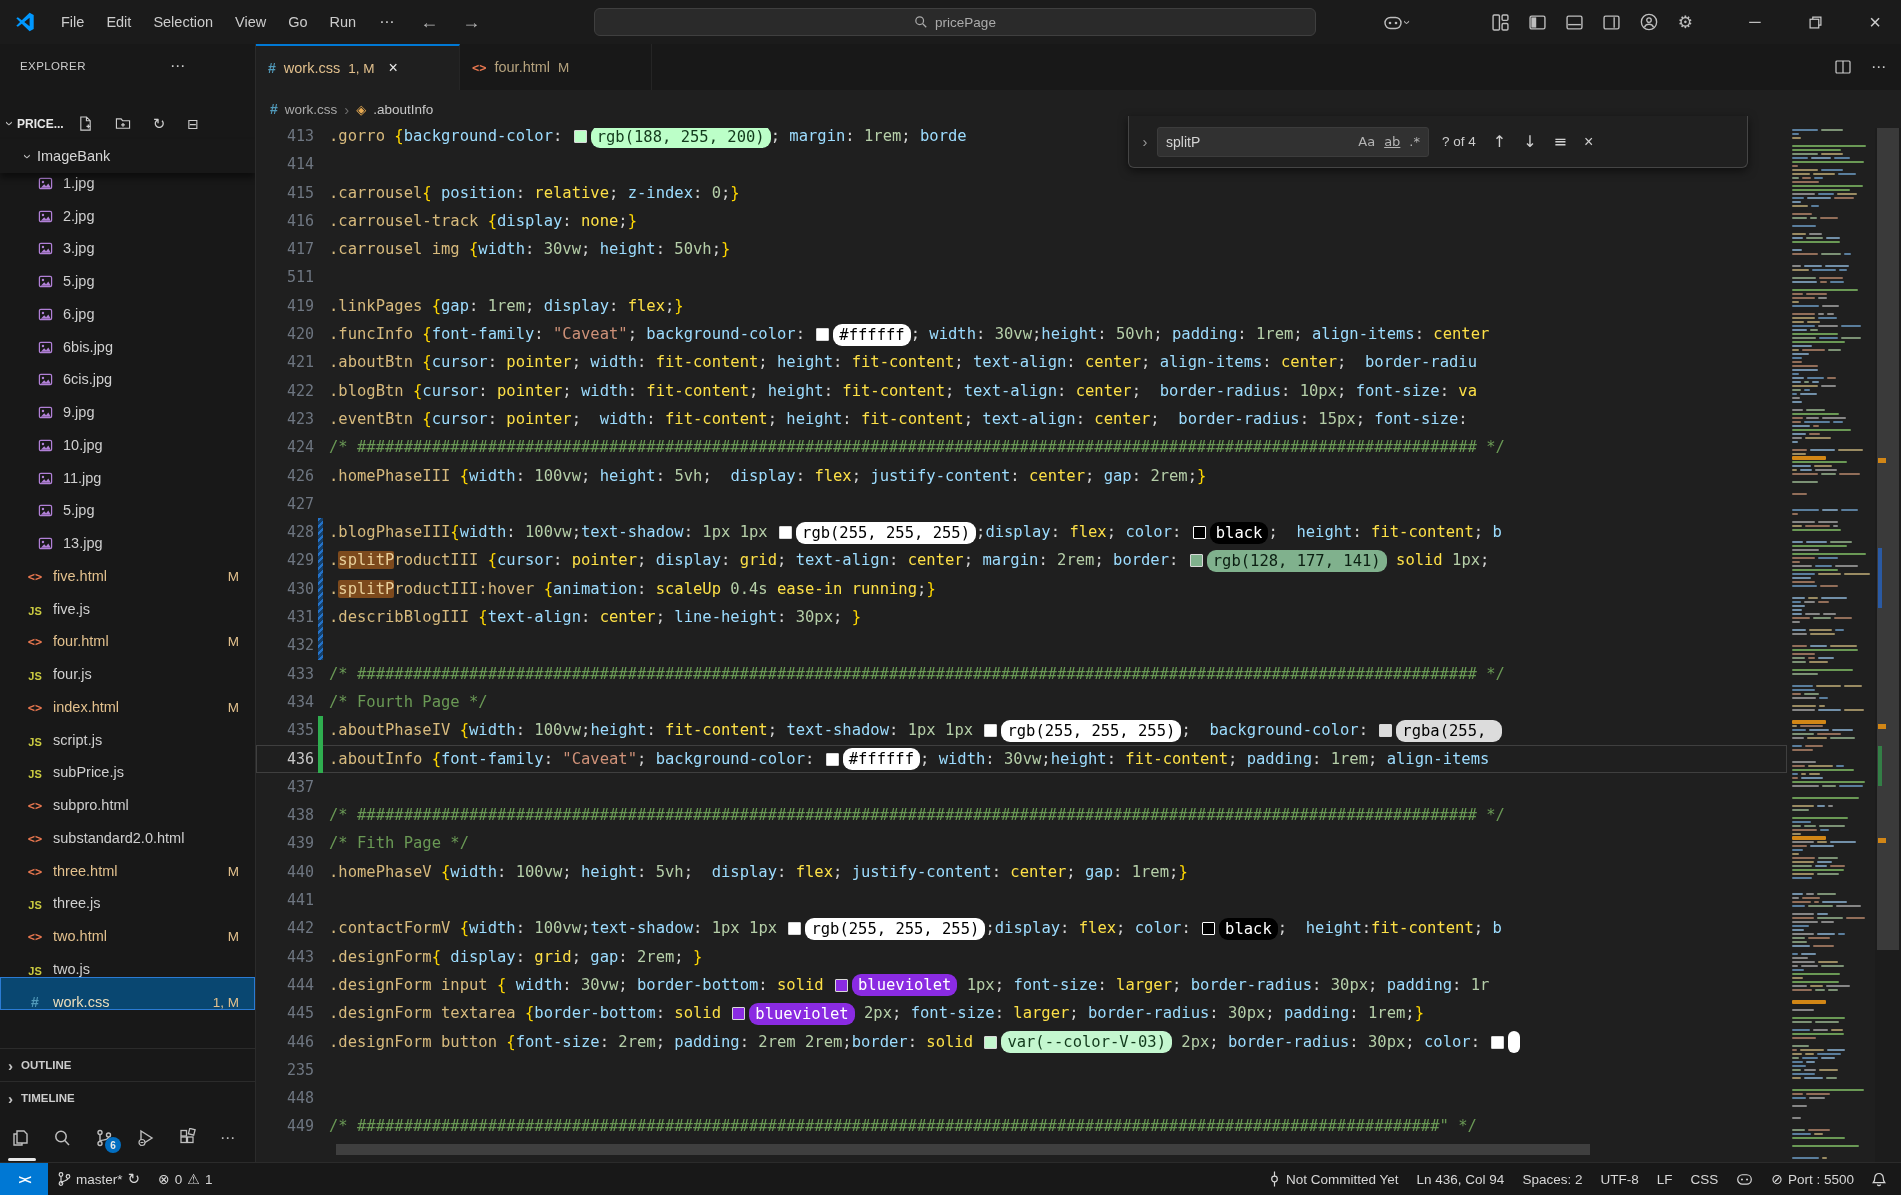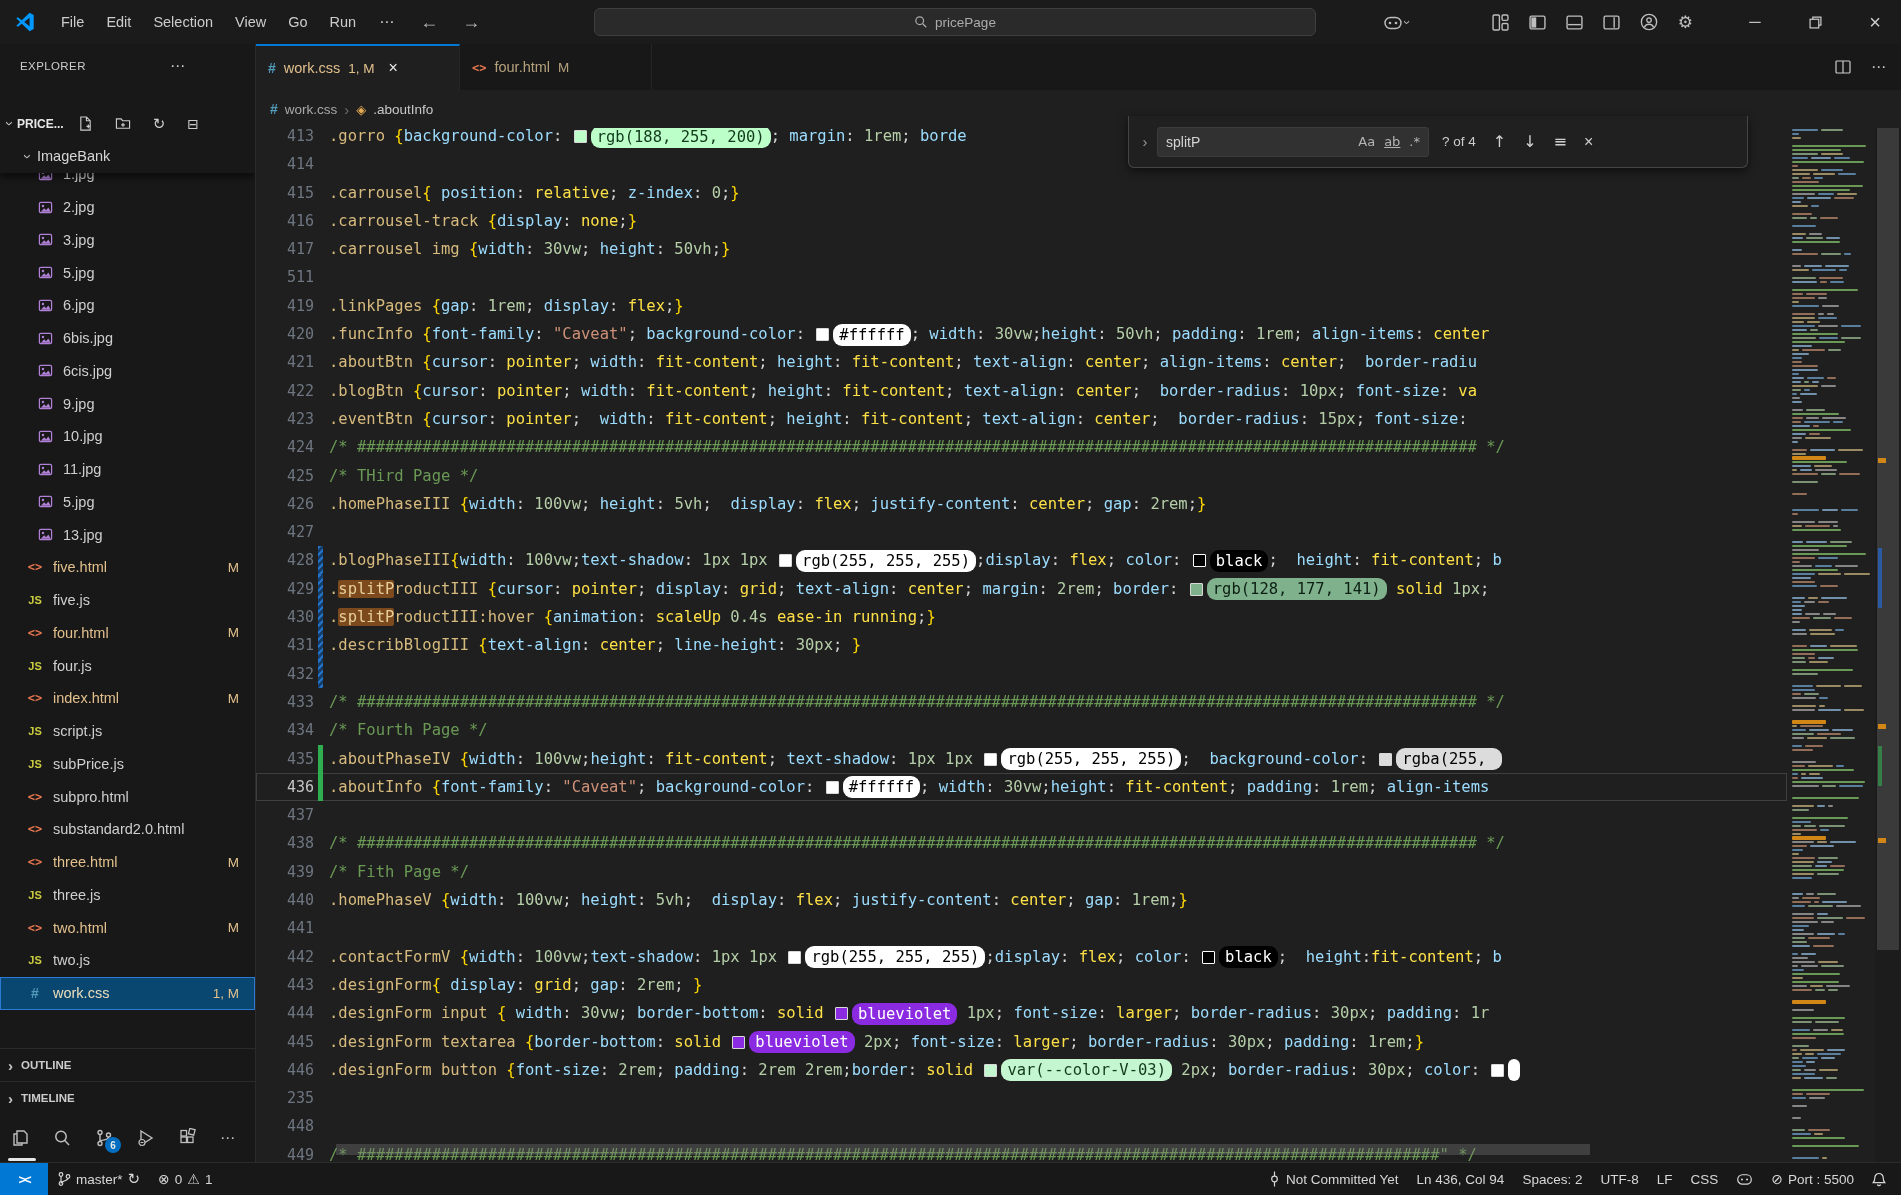--- a/index.html
+++ b/index.html
@@ -24,21 +24,21 @@
   .sidebar{width:256px;background:#181818;border-right:1px solid #2b2b2b;position:relative;flex:none;overflow:hidden}
   .sb-head{height:44px;display:flex;align-items:center;padding:0 20px;color:#cccccc;font-size:11.5px;letter-spacing:.4px}
   .sb-head .dots{margin-left:auto;margin-right:48px;font-size:15px;letter-spacing:2px;color:#ccc}
   .sec-row{position:absolute;left:0;right:0;top:63px;height:33px;display:flex;align-items:center;padding-left:8px}
   .sec-title{font-weight:bold;font-size:12px;color:#e7e7e7;margin-left:4px}
   .sec-actions{display:flex;align-items:center;margin-left:14px;gap:22px}
   .sticky-folder{position:absolute;left:0;right:0;top:95px;height:34px;background:#181818;z-index:5;
     display:flex;align-items:center;padding-left:26px;font-size:14.5px;color:#d5d5d5;
     box-shadow:0 5px 6px rgba(0,0,0,.45)}
   .filelist{position:absolute;left:0;right:0;top:114px}
-  .frow{height:32.75px;display:flex;align-items:center;font-size:14.5px;color:#cfcfcf;position:relative}
+  .frow{height:32.75px;display:flex;align-items:flex-end;font-size:14.5px;color:#cfcfcf;position:relative}
   .frow .fic{width:22px;display:flex;justify-content:center;margin-right:7px;flex:none}
   .frow.img{padding-left:34px}
   .frow.root{padding-left:24px}
   .frow.modified .fname{color:#e2c08d}
   .fbadge{position:absolute;right:16px;color:#e2c08d;font-size:13.5px}
   .frow.selected{background:#094771;outline:1px solid #2b7bd4;outline-offset:-1px}
   .frow.selected .fname{color:#eedfbc}
   .ic-html{color:#e8774f;font-family:"DejaVu Sans Mono",monospace;font-weight:bold;font-size:12px}
   .ic-js{color:#cbcb41;font-weight:bold;font-size:11px}
   .ic-css{color:#519aba;font-weight:bold;font-size:14px}
@@ -518,21 +518,20 @@
           <div class="line"><span class="ln">415</span><span class="bar"></span><span class="codet"><span class="t-s">.carrousel</span><span class="t-b">{</span><span class="t-w"> </span><span class="t-p">position</span><span class="t-u">: </span><span class="t-v">relative</span><span class="t-u">; </span><span class="t-p">z-index</span><span class="t-u">: </span><span class="t-n">0</span><span class="t-u">;</span><span class="t-b">}</span></span></div>
           <div class="line"><span class="ln">416</span><span class="bar"></span><span class="codet"><span class="t-s">.carrousel-track</span><span class="t-w"> </span><span class="t-b">{</span><span class="t-p">display</span><span class="t-u">: </span><span class="t-v">none</span><span class="t-u">;</span><span class="t-b">}</span></span></div>
           <div class="line"><span class="ln">417</span><span class="bar"></span><span class="codet"><span class="t-s">.carrousel img</span><span class="t-w"> </span><span class="t-b">{</span><span class="t-p">width</span><span class="t-u">: </span><span class="t-n">30vw</span><span class="t-u">; </span><span class="t-p">height</span><span class="t-u">: </span><span class="t-n">50vh</span><span class="t-u">;</span><span class="t-b">}</span></span></div>
           <div class="line"><span class="ln">511</span><span class="bar"></span><span class="codet"></span></div>
           <div class="line"><span class="ln">419</span><span class="bar"></span><span class="codet"><span class="t-s">.linkPages</span><span class="t-w"> </span><span class="t-b">{</span><span class="t-p">gap</span><span class="t-u">: </span><span class="t-n">1rem</span><span class="t-u">; </span><span class="t-p">display</span><span class="t-u">: </span><span class="t-v">flex</span><span class="t-u">;</span><span class="t-b">}</span></span></div>
           <div class="line"><span class="ln">420</span><span class="bar"></span><span class="codet"><span class="t-s">.funcInfo</span><span class="t-w"> </span><span class="t-b">{</span><span class="t-p">font-family</span><span class="t-u">: </span><span class="t-q">"Caveat"</span><span class="t-u">; </span><span class="t-p">background-color</span><span class="t-u">: </span><span class="sw" style="background: rgb(255, 255, 255);"></span><span class="chip" style="background: rgb(255, 255, 255); color: rgb(0, 0, 0);">#ffffff</span><span class="t-u">; </span><span class="t-p">width</span><span class="t-u">: </span><span class="t-n">30vw</span><span class="t-u">;</span><span class="t-p">height</span><span class="t-u">: </span><span class="t-n">50vh</span><span class="t-u">; </span><span class="t-p">padding</span><span class="t-u">: </span><span class="t-n">1rem</span><span class="t-u">; </span><span class="t-p">align-items</span><span class="t-u">: </span><span class="t-v">center</span></span></div>
           <div class="line"><span class="ln">421</span><span class="bar"></span><span class="codet"><span class="t-s">.aboutBtn</span><span class="t-w"> </span><span class="t-b">{</span><span class="t-p">cursor</span><span class="t-u">: </span><span class="t-v">pointer</span><span class="t-u">; </span><span class="t-p">width</span><span class="t-u">: </span><span class="t-v">fit-content</span><span class="t-u">; </span><span class="t-p">height</span><span class="t-u">: </span><span class="t-v">fit-content</span><span class="t-u">; </span><span class="t-p">text-align</span><span class="t-u">: </span><span class="t-v">center</span><span class="t-u">; </span><span class="t-p">align-items</span><span class="t-u">: </span><span class="t-v">center</span><span class="t-u">;  </span><span class="t-p">border-radiu</span></span></div>
           <div class="line"><span class="ln">422</span><span class="bar"></span><span class="codet"><span class="t-s">.blogBtn</span><span class="t-w"> </span><span class="t-b">{</span><span class="t-p">cursor</span><span class="t-u">: </span><span class="t-v">pointer</span><span class="t-u">; </span><span class="t-p">width</span><span class="t-u">: </span><span class="t-v">fit-content</span><span class="t-u">; </span><span class="t-p">height</span><span class="t-u">: </span><span class="t-v">fit-content</span><span class="t-u">; </span><span class="t-p">text-align</span><span class="t-u">: </span><span class="t-v">center</span><span class="t-u">;  </span><span class="t-p">border-radius</span><span class="t-u">: </span><span class="t-n">10px</span><span class="t-u">; </span><span class="t-p">font-size</span><span class="t-u">: </span><span class="t-v">va</span></span></div>
           <div class="line"><span class="ln">423</span><span class="bar"></span><span class="codet"><span class="t-s">.eventBtn</span><span class="t-w"> </span><span class="t-b">{</span><span class="t-p">cursor</span><span class="t-u">: </span><span class="t-v">pointer</span><span class="t-u">;  </span><span class="t-p">width</span><span class="t-u">: </span><span class="t-v">fit-content</span><span class="t-u">; </span><span class="t-p">height</span><span class="t-u">: </span><span class="t-v">fit-content</span><span class="t-u">; </span><span class="t-p">text-align</span><span class="t-u">: </span><span class="t-v">center</span><span class="t-u">;  </span><span class="t-p">border-radius</span><span class="t-u">: </span><span class="t-n">15px</span><span class="t-u">; </span><span class="t-p">font-size</span><span class="t-u">: </span></span></div>
           <div class="line"><span class="ln">424</span><span class="bar"></span><span class="codet"><span class="t-c">/* ######################################################################################################################## */</span></span></div>
-          <div class="line"><span class="ln">425</span><span class="bar"></span><span class="codet"><span class="t-c">/* THird Page */</span></span></div>
           <div class="line"><span class="ln">426</span><span class="bar"></span><span class="codet"><span class="t-s">.homePhaseIII</span><span class="t-w"> </span><span class="t-b">{</span><span class="t-p">width</span><span class="t-u">: </span><span class="t-n">100vw</span><span class="t-u">; </span><span class="t-p">height</span><span class="t-u">: </span><span class="t-n">5vh</span><span class="t-u">;  </span><span class="t-p">display</span><span class="t-u">: </span><span class="t-v">flex</span><span class="t-u">; </span><span class="t-p">justify-content</span><span class="t-u">: </span><span class="t-v">center</span><span class="t-u">; </span><span class="t-p">gap</span><span class="t-u">: </span><span class="t-n">2rem</span><span class="t-u">;</span><span class="t-b">}</span></span></div>
           <div class="line"><span class="ln">427</span><span class="bar"></span><span class="codet"></span></div>
           <div class="line"><span class="ln">428</span><span class="bar g-m"></span><span class="codet"><span class="t-s">.blogPhaseIII</span><span class="t-b">{</span><span class="t-p">width</span><span class="t-u">: </span><span class="t-n">100vw</span><span class="t-u">;</span><span class="t-p">text-shadow</span><span class="t-u">: </span><span class="t-n">1px</span><span class="t-w"> </span><span class="t-n">1px</span><span class="t-w"> </span><span class="sw" style="background: rgb(255, 255, 255);"></span><span class="chip" style="background: rgb(255, 255, 255); color: rgb(0, 0, 0);">rgb(255, 255, 255)</span><span class="t-u">;</span><span class="t-p">display</span><span class="t-u">: </span><span class="t-v">flex</span><span class="t-u">; </span><span class="t-p">color</span><span class="t-u">: </span><span class="sw" style="background: rgb(0, 0, 0); border-color: rgb(255, 255, 255);"></span><span class="chip" style="background: rgb(0, 0, 0); color: rgb(255, 255, 255);">black</span><span class="t-u">;  </span><span class="t-p">height</span><span class="t-u">: </span><span class="t-v">fit-content</span><span class="t-u">; </span><span class="t-p">b</span></span></div>
           <div class="line"><span class="ln">429</span><span class="bar g-m"></span><span class="codet"><span class="t-s">.</span><span class="t-m">splitP</span><span class="t-s">roductIII</span><span class="t-w"> </span><span class="t-b">{</span><span class="t-p">cursor</span><span class="t-u">: </span><span class="t-v">pointer</span><span class="t-u">; </span><span class="t-p">display</span><span class="t-u">: </span><span class="t-v">grid</span><span class="t-u">; </span><span class="t-p">text-align</span><span class="t-u">: </span><span class="t-v">center</span><span class="t-u">; </span><span class="t-p">margin</span><span class="t-u">: </span><span class="t-n">2rem</span><span class="t-u">; </span><span class="t-p">border</span><span class="t-u">: </span><span class="sw" style="background: rgb(128, 177, 141);"></span><span class="chip" style="background: rgb(128, 177, 141); color: rgb(11, 31, 18);">rgb(128, 177, 141)</span><span class="t-w"> </span><span class="t-v">solid</span><span class="t-w"> </span><span class="t-n">1px</span><span class="t-u">;</span></span></div>
           <div class="line"><span class="ln">430</span><span class="bar g-m"></span><span class="codet"><span class="t-s">.</span><span class="t-m">splitP</span><span class="t-s">roductIII:hover</span><span class="t-w"> </span><span class="t-b">{</span><span class="t-p">animation</span><span class="t-u">: </span><span class="t-v">scaleUp</span><span class="t-w"> </span><span class="t-n">0.4s</span><span class="t-w"> </span><span class="t-v">ease-in</span><span class="t-w"> </span><span class="t-v">running</span><span class="t-u">;</span><span class="t-b">}</span></span></div>
           <div class="line"><span class="ln">431</span><span class="bar g-m"></span><span class="codet"><span class="t-s">.describBlogIII</span><span class="t-w"> </span><span class="t-b">{</span><span class="t-p">text-align</span><span class="t-u">: </span><span class="t-v">center</span><span class="t-u">; </span><span class="t-p">line-height</span><span class="t-u">: </span><span class="t-n">30px</span><span class="t-u">; </span><span class="t-b">}</span></span></div>
           <div class="line"><span class="ln">432</span><span class="bar g-m"></span><span class="codet"></span></div>
           <div class="line"><span class="ln">433</span><span class="bar"></span><span class="codet"><span class="t-c">/* ######################################################################################################################## */</span></span></div>
           <div class="line"><span class="ln">434</span><span class="bar"></span><span class="codet"><span class="t-c">/* Fourth Page */</span></span></div>
           <div class="line"><span class="ln">435</span><span class="bar g-a"></span><span class="codet"><span class="t-s">.aboutPhaseIV</span><span class="t-w"> </span><span class="t-b">{</span><span class="t-p">width</span><span class="t-u">: </span><span class="t-n">100vw</span><span class="t-u">;</span><span class="t-p">height</span><span class="t-u">: </span><span class="t-v">fit-content</span><span class="t-u">; </span><span class="t-p">text-shadow</span><span class="t-u">: </span><span class="t-n">1px</span><span class="t-w"> </span><span class="t-n">1px</span><span class="t-w"> </span><span class="sw" style="background: rgb(255, 255, 255);"></span><span class="chip" style="background: rgb(255, 255, 255); color: rgb(0, 0, 0);">rgb(255, 255, 255)</span><span class="t-u">;  </span><span class="t-p">background-color</span><span class="t-u">: </span><span class="sw" style="background: rgb(220, 220, 220);"></span><span class="chip" style="background: rgb(220, 220, 220); color: rgb(0, 0, 0);">rgba(255, </span></span></div>

